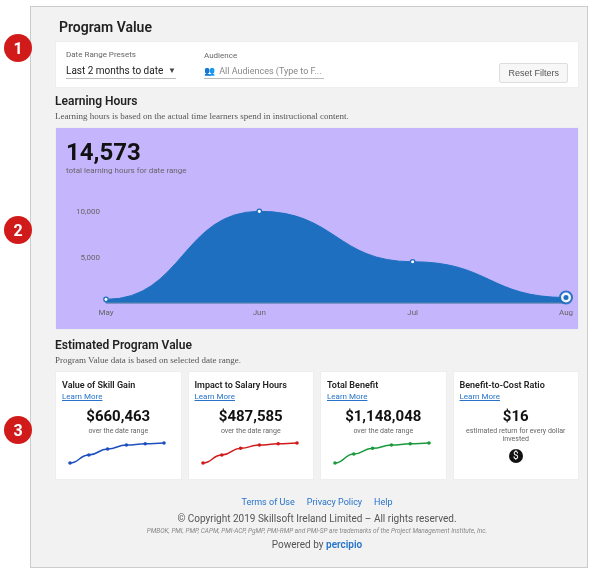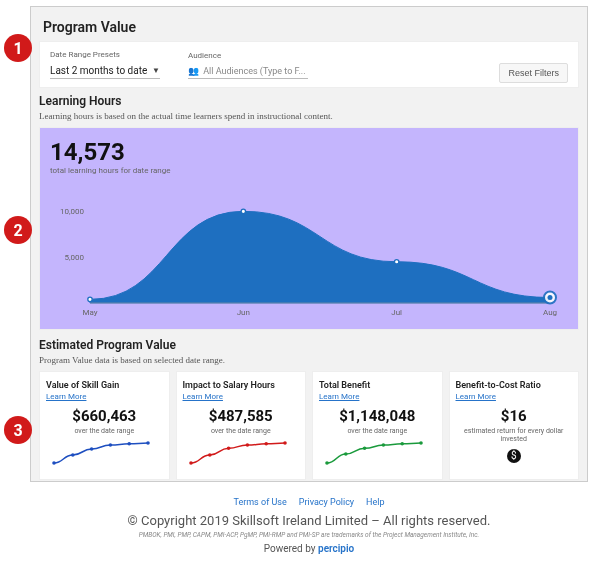--- a/index.html
+++ b/index.html
@@ -1,17 +1,17 @@
 <!DOCTYPE html>
 <html><head>
 <meta charset="utf-8">
 <style>
   * { box-sizing: border-box; margin: 0; padding: 0; }
   body { font-family: -apple-system, "Segoe UI", Roboto, Arial, sans-serif; background: #fff; color: #333; position: relative; width: 596px; height: 576px; overflow: hidden; }
-  .frame { position: absolute; left: 30px; top: 6px; width: 558px; height: 476px; border: 1px solid #ccc; background: #f2f2f2; }
+  .frame { position: absolute; left: 30px; top: 6px; width: 558px; height: 562px; border: 1px solid #ccc; background: #f2f2f2; padding-left: 16px; }
   .panel { background: #fff; margin: 6px 8px; padding: 8px 10px; border: 1px solid #eee; }
   .section { margin: 6px 8px; }
   .title { font-size: 14px; font-weight: 600; color: #222; }
   .subtitle { font-size: 9px; color: #555; margin-top: 3px; font-family: Liberation Serif, serif; }
   .filters { display: flex; align-items: flex-end; gap: 28px; position: relative; }
   .fcol { display: flex; flex-direction: column; }
   .flabel { font-size: 8px; color: #666; margin-bottom: 4px; }
   .dropdown { font-size: 10px; color: #222; border-bottom: 1px solid #bbb; padding: 2px 12px 2px 0; position: relative; min-width: 110px; }
   .caret { position: absolute; right: 0; top: 3px; font-size: 8px; color: #444; }
   .audience { font-size: 9px; color: #888; border-bottom: 1px solid #bbb; padding: 2px 0 2px 0; min-width: 120px; display: flex; align-items: center; gap: 4px; }
@@ -22,21 +22,21 @@
   .chart-card { background: #c4b5fd; border: 1px solid #eee; margin: 6px 8px 8px 8px; padding: 10px 10px 4px 10px; }
   .cards { display: flex; gap: 6px; margin: 6px 8px; }
   .card { flex: 1; background: #fff; border: 1px solid #eee; padding: 8px 6px; text-align: center; min-width: 0; }
   .card-title { font-size: 9px; font-weight: 600; color: #222; text-align: left; }
   .learn { font-size: 8px; color: #2673c9; text-decoration: underline; text-align: left; display: block; margin: 2px 0 6px 0; }
   .card-val { font-size: 15px; font-weight: 700; color: #111; }
   .card-sub { font-size: 7px; color: #666; margin-top: 2px; }
   .dollar-badge { margin-top: 6px; display: inline-block; width: 14px; height: 14px; border-radius: 50%; background: #111; color: #fff; font-size: 10px; line-height: 14px; }
   .footer { text-align: center; margin-top: 10px; }
   .foot-links a { font-size: 9px; color: #2673c9; font-weight: 400; text-decoration: none; margin: 0 4px; }
-  .foot-copy { font-size: 13px; color: #555; margin-top: 4px; }
+  .foot-copy { font-size: 10px; color: #555; margin-top: 4px; }
   .foot-trade { font-size: 6.5px; color: #888; margin-top: 3px; font-style: italic; }
   .foot-pow { font-size: 10px; color: #555; margin-top: 4px; }
   .brand { color: #2673c9; font-weight: 600; }
   .badge { position: absolute; width: 28px; height: 28px; border-radius: 50%; background: #d11a1a; color: #fff; font-weight: 700; font-size: 16px; display: flex; align-items: center; justify-content: center; z-index: 10; }
   svg { display: block; }
   .axis { font-size: 8px; fill: #666; }
 </style>
 </head>
 <body>
 

